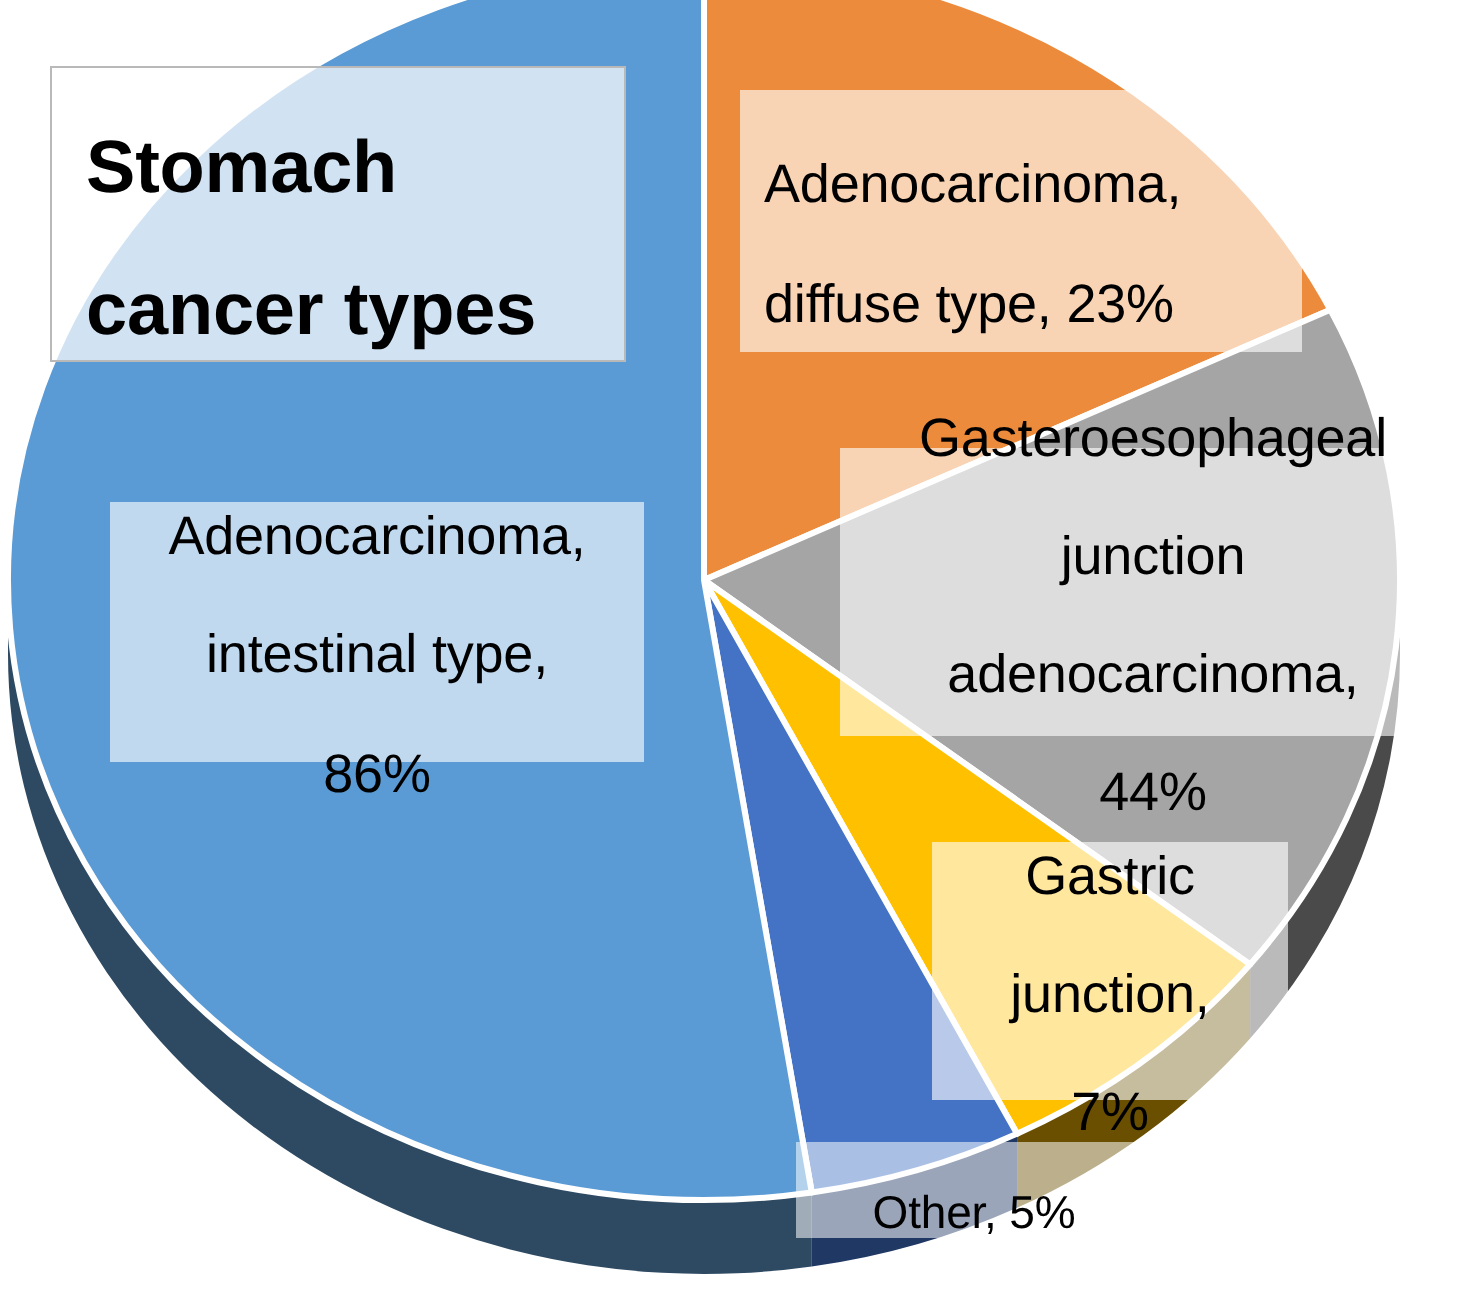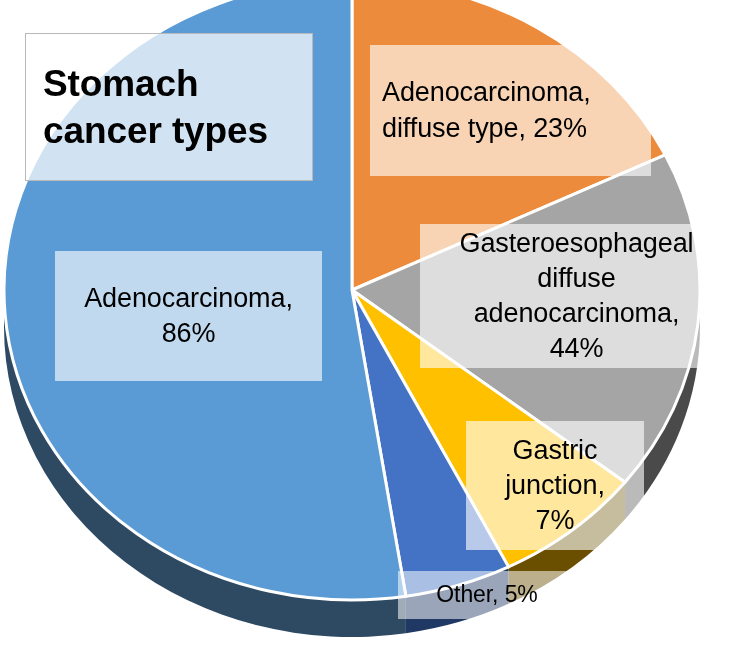--- a/index.html
+++ b/index.html
@@ -30,21 +30,21 @@
     display: flex;
     flex-direction: column;
     align-items: center;
     justify-content: center;
     text-align: center;
     color: #000000;
     background: rgba(255,255,255,0.62);
     line-height: 1.30;
     letter-spacing: -0.1px;
   }
-  .label-box span { display: block; white-space: nowrap; }
+  .label-box span { display: block; white-space: nowrap; margin-top: 24px; }
 
   #title-box {
     left: 25px;
     top: 33px;
     width: 288px;
     height: 148px;
     font-size: 37px;
     font-weight: bold;
     background: rgba(255,255,255,0.72);
     border: 1px solid #b9b9b9;
@@ -134,27 +134,28 @@
     <span>cancer types</span>
   </div>
 
   <div class="label-box" id="label-diffuse">
     <span>Adenocarcinoma,</span>
     <span>diffuse type, 23%</span>
   </div>
 
   <div class="label-box" id="label-gej">
     <span>Gasteroesophageal</span>
-    <span>diffuse</span>
+    <span>junction</span>
     <span>adenocarcinoma,</span>
     <span>44%</span>
   </div>
 
   <div class="label-box" id="label-intestinal">
     <span>Adenocarcinoma,</span>
+    <span>intestinal type,</span>
     <span>86%</span>
   </div>
 
   <div class="label-box" id="label-lymphoma">
     <span>Gastric</span>
     <span>junction,</span>
     <span>7%</span>
   </div>
 
   <div class="label-box" id="label-other">

